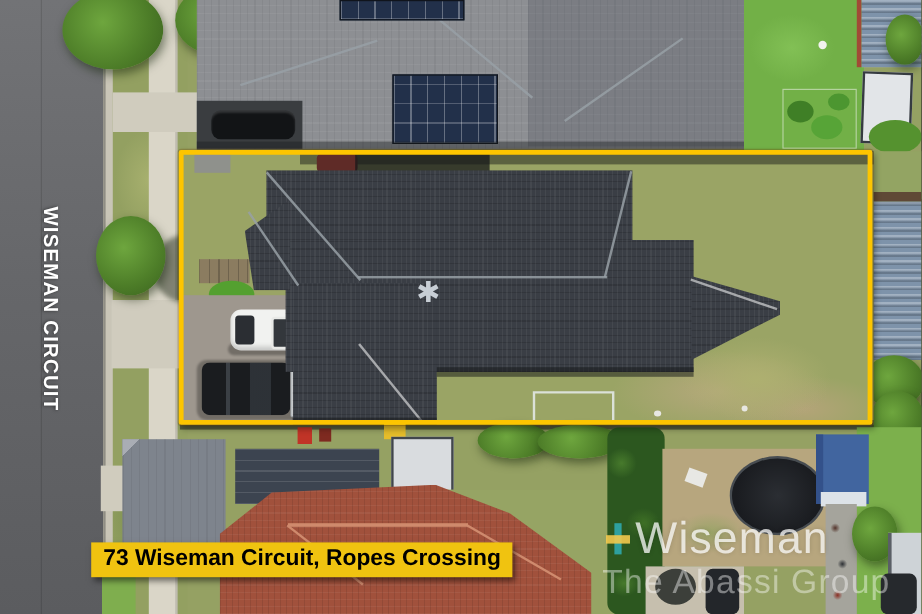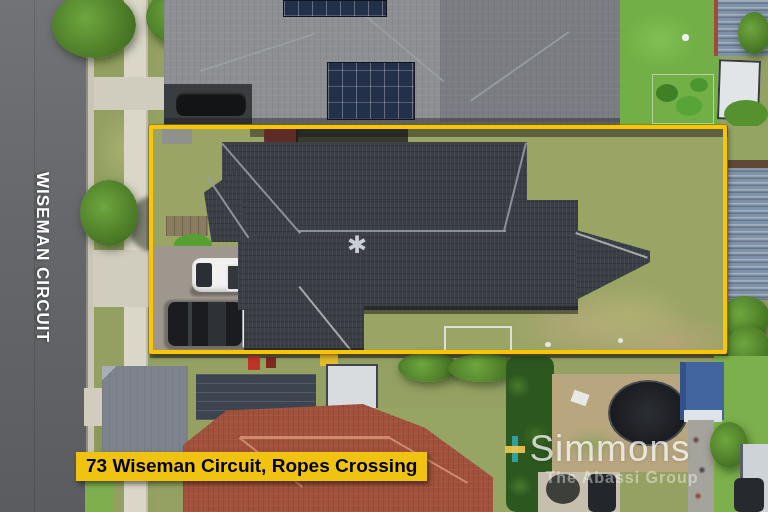--- a/index.html
+++ b/index.html
@@ -52,21 +52,21 @@
           font-size:19px;font-weight:700;padding:3px 10px 4px 10px;
           box-shadow:2px 3px 5px rgba(0,0,0,.5);white-space:nowrap;}
   .watermark{left:448px;top:430px;width:300px;text-align:center;pointer-events:none;}
   .wm-brand{font-size:37px;font-weight:400;color:rgba(255,255,255,.74);
             letter-spacing:1px;line-height:38px;
             display:flex;align-items:center;justify-content:center;gap:4px;
             text-shadow:0 0 4px rgba(0,0,0,.15);}
   .wplus{position:relative;width:20px;height:28px;display:inline-block;}
   .wplus .v{position:absolute;left:7px;top:1px;width:6px;height:26px;background:rgba(47,168,173,.9);}
   .wplus .h{position:absolute;left:0;top:11px;width:20px;height:7px;background:rgba(242,201,76,.9);}
-  .wm-tag{font-size:16px;font-weight:700;color:rgba(255,255,255,.42);
+  .wm-tag{font-size:28px;font-weight:400;color:rgba(255,255,255,.42);
           letter-spacing:1px;margin-top:1px;padding-left:48px;}
   
   .veh-shadow{background:rgba(0,0,0,.28);border-radius:8px;filter:blur(1px);}
   .goal{box-sizing:border-box;border:2px solid rgba(235,240,245,.8);border-bottom:none;}
   .patchlawn{background:#9aa465;
      background-image:radial-gradient(90px 50px at 480px 190px,#aeb070 0%,transparent 70%),
                       radial-gradient(120px 45px at 450px 200px,#b5a87c 0%,transparent 75%),
                       radial-gradient(80px 40px at 150px 60px,#a8ae6e 0%,transparent 70%),
                       radial-gradient(70px 35px at 60px 170px,#879756 0%,transparent 70%),
                       radial-gradient(100px 40px at 520px 215px,#b3a478 0%,transparent 70%);}
@@ -193,18 +193,18 @@
   <div class="abs street-label">WISEMAN CIRCUIT</div>
 
   <div class="abs banner">73 Wiseman Circuit, Ropes Crossing</div>
 
   <div class="abs watermark">
     <div class="wm-brand">
       <span class="wplus">
           <span class="v"></span>
           <span class="h"></span>
         </span>
-      <span>Simmons</span>
+      <span>Wiseman</span>
     </div>
     <div class="wm-tag">The Abassi Group</div>
   </div>
 
 </div>
 
 </body></html>

